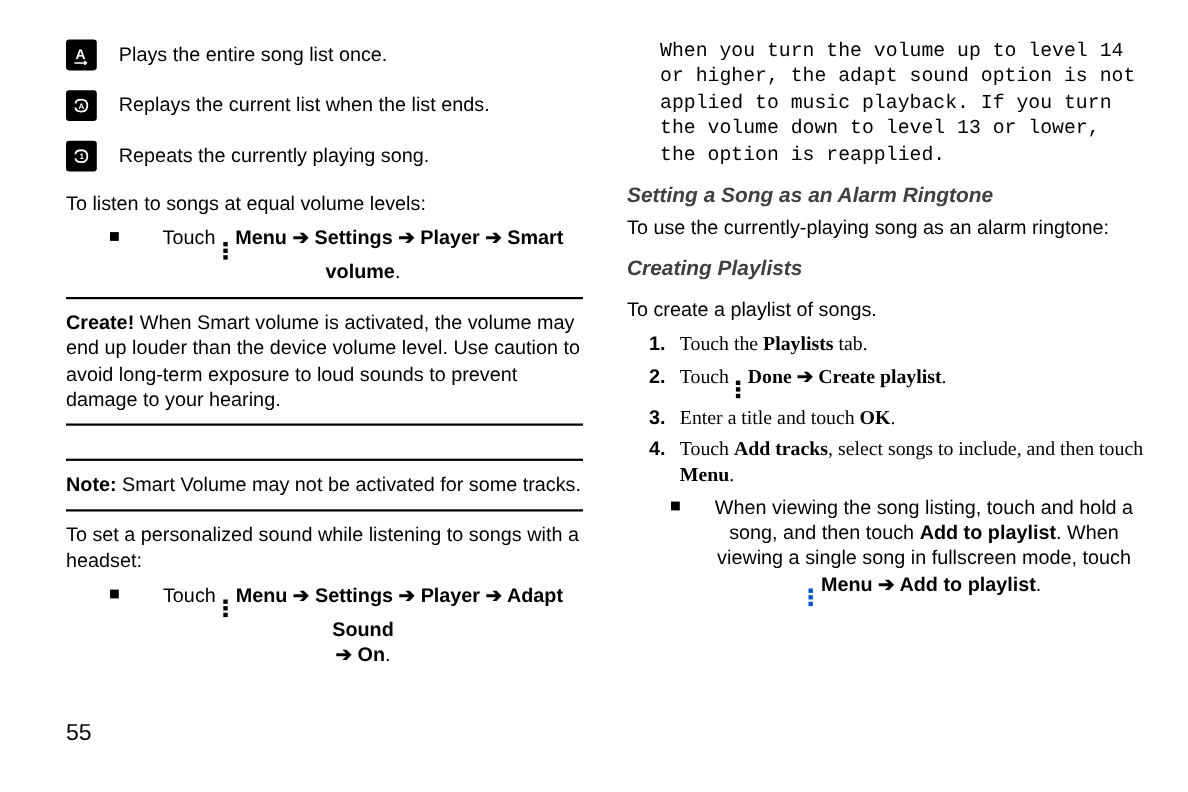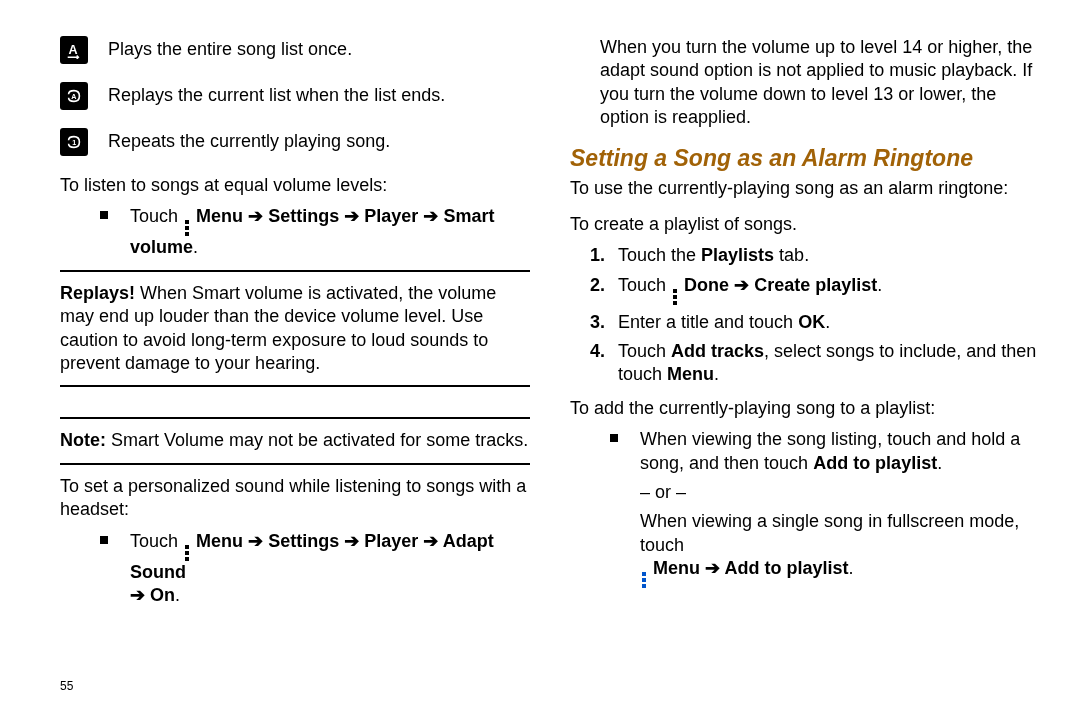--- a/index.html
+++ b/index.html
@@ -38,46 +38,46 @@
     font-size: 14px;
     font-family: Arial, Helvetica, sans-serif;
     margin-right: 20px;
     flex-shrink: 0;
     position: relative;
     border-radius: 3px;
   }
   .icon-box svg { width: 18px; height: 18px; }
   .icon-label { padding-top: 2px; }
   .para { margin: 10px 0 8px 0; }
-  .indent-para { margin: 8px 0 8px 70px; }
+  .indent-para { margin: 8px 0 8px 70px; font-family: Liberation Mono, monospace; }
   .bullet-row {
     display: flex;
     align-items: flex-start;
     margin: 6px 0 6px 40px;
   }
   .bullet-sq {
     width: 8px;
     height: 8px;
     background: #000;
     margin-top: 6px;
     margin-right: 22px;
     flex-shrink: 0;
   }
-  .bullet-text { flex: 1; }
+  .bullet-text { flex: 1; text-align: center; }
   .num-row {
     display: flex;
     align-items: flex-start;
     margin: 6px 0 6px 20px;
   }
   .num {
     font-weight: bold;
     width: 28px;
     flex-shrink: 0;
   }
-  .num-text { flex: 1; }
+  .num-text { flex: 1; font-family: Liberation Serif, serif; }
   .menu-icon {
     display: inline-flex;
     flex-direction: column;
     justify-content: space-between;
     width: 4px;
     height: 16px;
     vertical-align: -2px;
     margin: 0 2px;
   }
   .menu-icon span {
@@ -86,31 +86,31 @@
     height: 4px;
     background: #000;
   }
   .menu-icon.blue span { background: #0055cc; }
   .hr {
     border: none;
     border-top: 2px solid #000;
     margin: 10px 0;
   }
   .section-title {
-    color: #a16207;
+    color: #404040;
     font-weight: bold;
     font-style: italic;
-    font-size: 23px;
+    font-size: 19px;
     margin: 14px 0 4px 0;
   }
   .page-num {
     position: absolute;
-    bottom: 25px;
+    bottom: 40px;
     left: 60px;
-    font-size: 12px;
+    font-size: 21px;
   }
   b { font-weight: bold; }
 </style>
 </head>
 <body>
 
 <div class="page">
 
   <div class="col">
 
@@ -154,21 +154,21 @@
             <span></span>
             <span></span>
             <span></span>
           </span>
         <b>Menu ➔ Settings ➔ Player ➔ Smart volume</b><span>.</span>
       </div>
     </div>
 
     <hr class="hr">
     <div class="para">
-      <b>Replays!</b><span> When Smart volume is activated, the volume may end up louder than the device volume level. Use caution to avoid long-term exposure to loud sounds to prevent damage to your hearing.</span>
+      <b>Create!</b><span> When Smart volume is activated, the volume may end up louder than the device volume level. Use caution to avoid long-term exposure to loud sounds to prevent damage to your hearing.</span>
     </div>
     <hr class="hr">
 
     <div style="height:10px"></div>
     <hr class="hr">
     <div class="para">
       <b>Note:</b><span> Smart Volume may not be activated for some tracks.</span>
     </div>
     <hr class="hr">
 
@@ -188,20 +188,21 @@
       </div>
     </div>
   </div>
 
   <div class="col">
     <div class="indent-para" style="margin-left:30px; margin-top:0;">When you turn the volume up to level 14 or higher, the adapt sound option is not applied to music playback. If you turn the volume down to level 13 or lower, the option is reapplied.</div>
 
     <div class="section-title">Setting a Song as an Alarm Ringtone</div>
     <div class="para" style="margin-top:2px">To use the currently-playing song as an alarm ringtone:</div>
 
+    <div class="section-title">Creating Playlists</div>
     <div class="para" style="margin-top:12px">To create a playlist of songs.</div>
 
     <div class="num-row">
       <div class="num">1.</div>
       <div class="num-text"><span>Touch the </span><b>Playlists</b><span> tab.</span></div>
     </div>
     <div class="num-row">
       <div class="num">2.</div>
       <div class="num-text">
         <span>Touch</span>
@@ -215,27 +216,25 @@
     </div>
     <div class="num-row">
       <div class="num">3.</div>
       <div class="num-text"><span>Enter a title and touch </span><b>OK</b><span>.</span></div>
     </div>
     <div class="num-row">
       <div class="num">4.</div>
       <div class="num-text"><span>Touch </span><b>Add tracks</b><span>, select songs to include, and then touch </span><b>Menu</b><span>.</span></div>
     </div>
 
-    <div class="para">To add the currently-playing song to a playlist:</div>
 
     <div class="bullet-row">
       <div class="bullet-sq"></div>
       <div class="bullet-text">
         <span>When viewing the song listing, touch and hold a song, and then touch </span><b>Add to playlist</b><span>.</span>
-        <div style="margin:6px 0">– or –</div>
         <span>When viewing a single song in fullscreen mode, touch</span><br>
         <span class="menu-icon blue">
             <span></span>
             <span></span>
             <span></span>
           </span>
         <b>Menu ➔ Add to playlist</b><span>.</span>
       </div>
     </div>
   </div>

